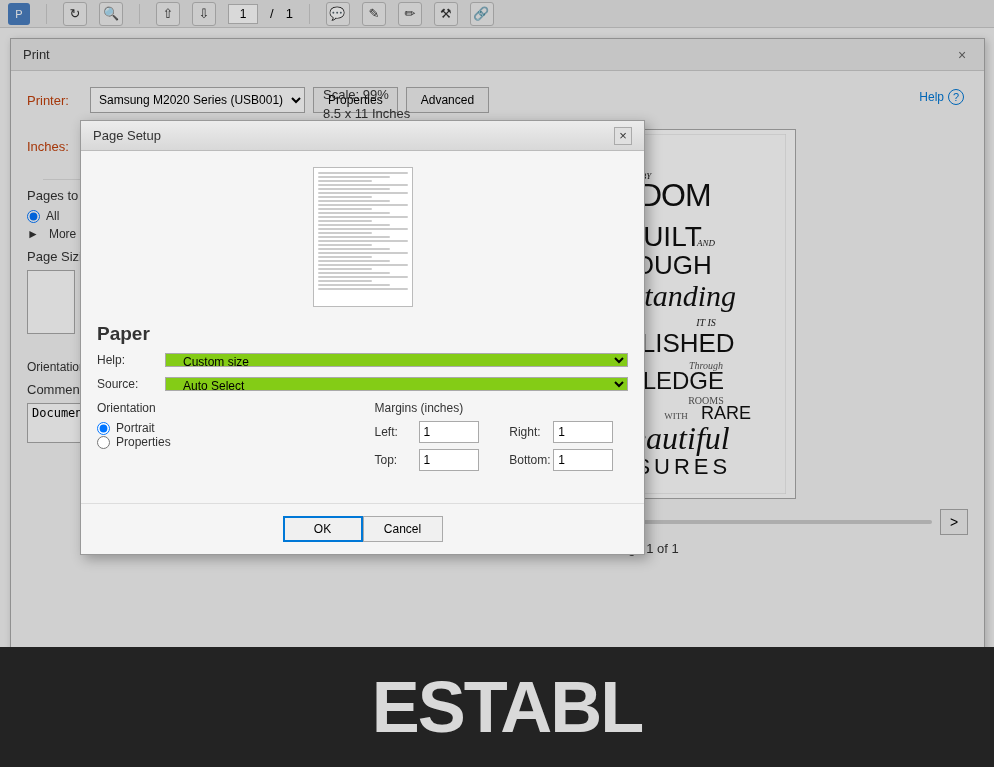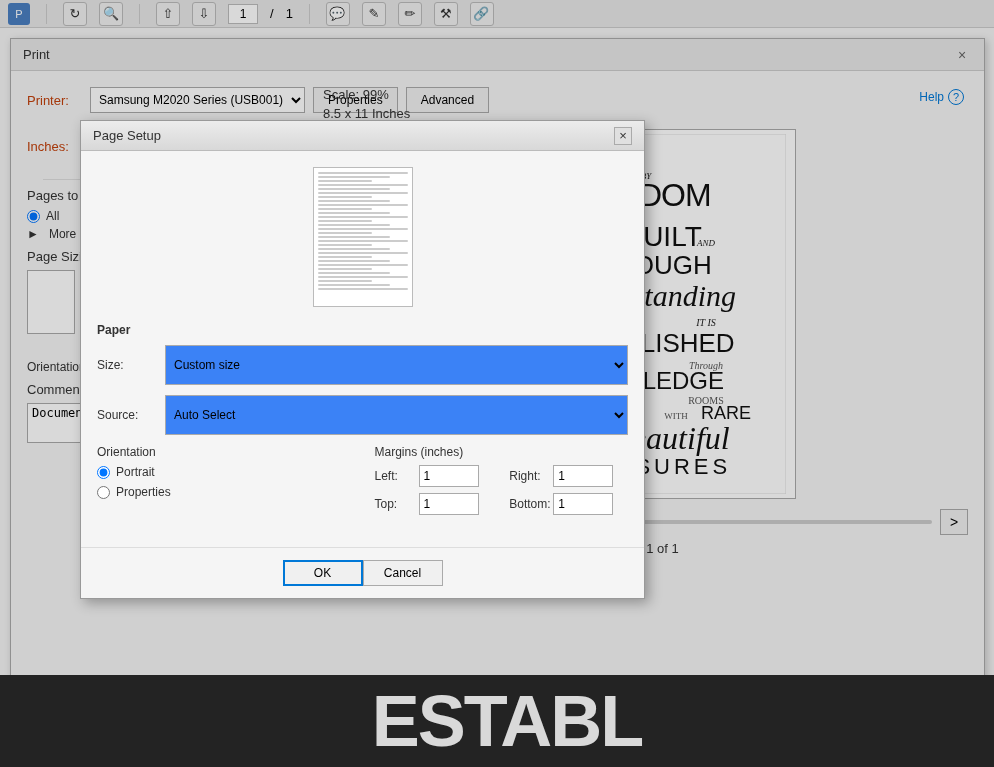--- a/index.html
+++ b/index.html
@@ -371,64 +371,64 @@
     .preview-line {
       height: 2px;
       background: #ccc;
       border-radius: 1px;
     }
     .preview-line-short { width: 60%; }
     .preview-line-medium { width: 80%; }
     .preview-line-full { width: 100%; }
 
     .modal-section-label {
-      font-size: 12px;
+      font-size: 19px;
       font-weight: 600;
       color: #333;
       margin-bottom: 8px;
     }
     .modal-form-row {
       display: flex;
       align-items: center;
       margin-bottom: 10px;
       gap: 8px;
     }
     .modal-form-label {
       width: 60px;
       font-size: 12px;
       color: #333;
       flex-shrink: 0;
     }
     .modal-select {
       flex: 1;
-      height: 40px;
-      border: 1px solid #aaa;
-      background: #3b82f6;
-      font-size: 12px;
-      padding: 0 4px;
+      height: 14px;
+      border: 1px solid #aaa;
+      background: #84cc16;
+      font-size: 12px;
+      padding: 0 13px;
       cursor: pointer;
     }
 
     .orientation-margins {
       display: flex;
       gap: 24px;
       margin-bottom: 16px;
     }
     .orientation-section {
       flex: 1;
     }
     .margins-section {
       flex: 1;
     }
     .sub-section-label {
       font-size: 12px;
       color: #333;
       margin-bottom: 6px;
     }
-    .orientation-options { display: flex; flex-direction: column; gap: 6px; }
+    .orientation-options { display: flex; flex-direction: column; }
     .radio-option {
       display: flex; align-items: center; gap: 6px;
       font-size: 12px; color: #333;
     }
     .margins-grid {
       display: grid;
       grid-template-columns: 1fr 1fr;
       gap: 6px 16px;
     }
     .margin-item {
@@ -473,21 +473,21 @@
       font-size: 12px;
       cursor: pointer;
     }
 
     
     .bg-content {
       position: absolute;
       bottom: 0;
       left: 0;
       right: 0;
-      height: 92px;
+      height: 120px;
       background: #2a2a2a;
       display: flex;
       align-items: center;
       justify-content: center;
       font-size: 72px;
       font-weight: 900;
       color: white;
       letter-spacing: -2px;
       overflow: hidden;
       padding-left: 20px;
@@ -715,21 +715,21 @@
           <div class="preview-line preview-line-full"></div>
           <div class="preview-line preview-line-short"></div>
           <div class="preview-line preview-line-medium"></div>
           <div class="preview-line preview-line-full"></div>
         </div>
       </div>
 
       <div class="modal-section-label">Paper</div>
 
       <div class="modal-form-row">
-        <span class="modal-form-label">Size:</span>
+        <span class="modal-form-label">Help:</span>
         <select class="modal-select">
           <option>Custom size</option>
         </select>
       </div>
 
       <div class="modal-form-row">
         <span class="modal-form-label">Source:</span>
         <select class="modal-select">
           <option>Auto Select</option>
         </select>

